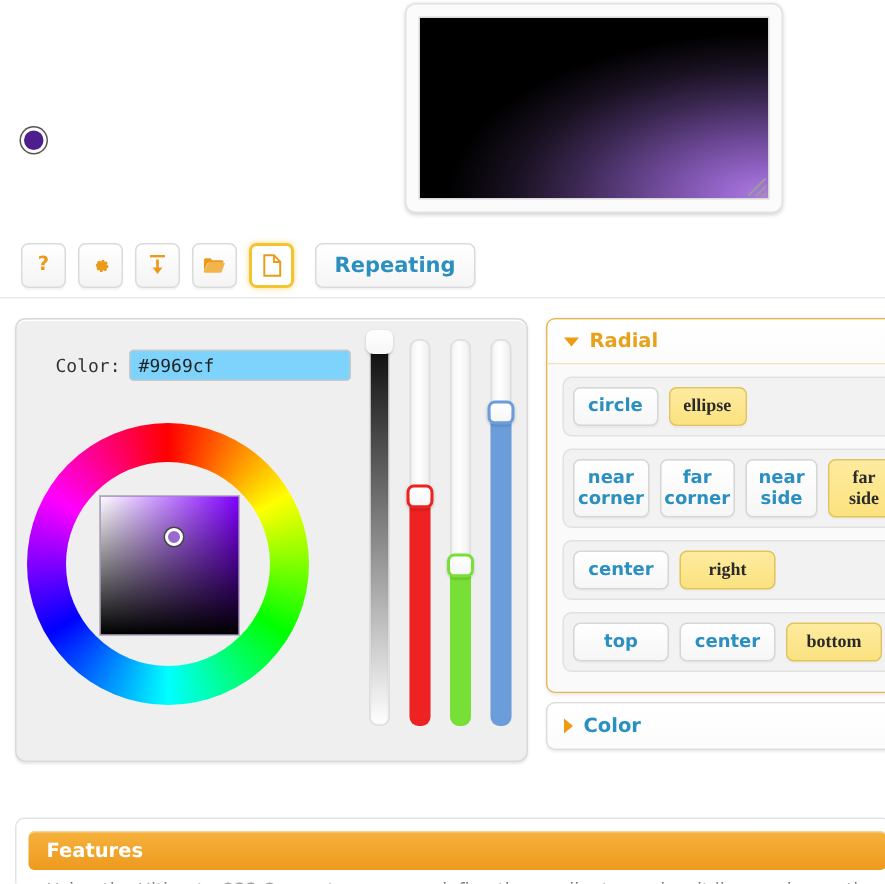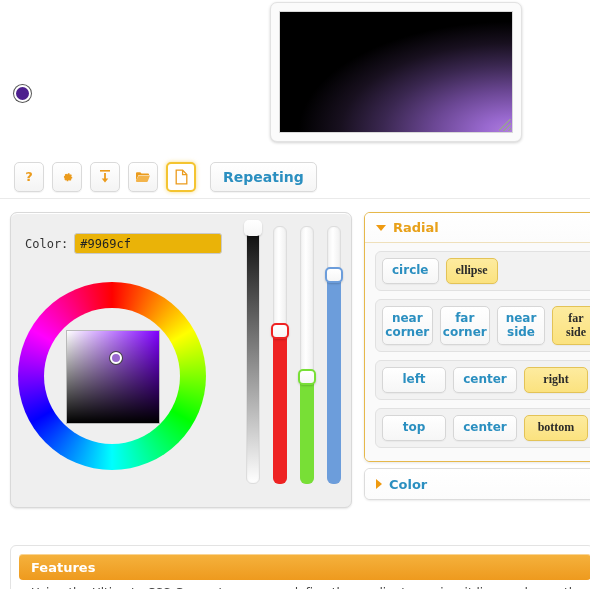--- a/index.html
+++ b/index.html
@@ -82,28 +82,28 @@
   
   .color-panel {
     position: absolute; left: 10px; top: 212px;
     width: 342px; height: 296px;
     background: #efefef;
     border: 1px solid #d9d9d9;
     border-radius: 7px;
     box-shadow: 0 1px 2px rgba(0,0,0,0.10), inset 0 1px 0 #fff;
   }
   .color-row {
-    position: absolute; left: 14px; top: 20px;
+    position: absolute; left: 26px; top: 20px;
     display: flex; align-items: center; gap: 6px;
   }
   .color-label { font-size: 12px; color: #333; font-family: "DejaVu Sans Mono", "Liberation Mono", monospace; }
   .color-input {
     width: 148px; height: 21px;
     border: 1px solid #c9c9c9; border-radius: 3px;
-    background: #eab308; font-size: 12px; color: #222;
+    background: #7dd3fc; font-size: 12px; color: #222;
     padding: 0 5px;
     font-family: "DejaVu Sans Mono", "Liberation Mono", monospace;
   }
 
   
   .wheel {
     position: absolute; left: 18px; top: 282px;
     width: 188px; height: 188px; border-radius: 50%;
     background: conic-gradient(from 0deg,
       #ff0000 0deg, #ff8000 30deg, #ffff00 60deg, #80ff00 90deg,
@@ -357,21 +357,20 @@
 corner</div>
         <div class="opt two">far
 corner</div>
         <div class="opt two">near
 side</div>
         <div class="opt two sel">far
 side</div>
       </div>
 
       <div class="opt-group">
-        <div class="opt" style="min-width:64px">left</div>
         <div class="opt" style="min-width:64px">center</div>
         <div class="opt sel" style="min-width:64px">right</div>
       </div>
 
       <div class="opt-group">
         <div class="opt" style="min-width:64px">top</div>
         <div class="opt" style="min-width:64px">center</div>
         <div class="opt sel" style="min-width:64px">bottom</div>
       </div>
 

